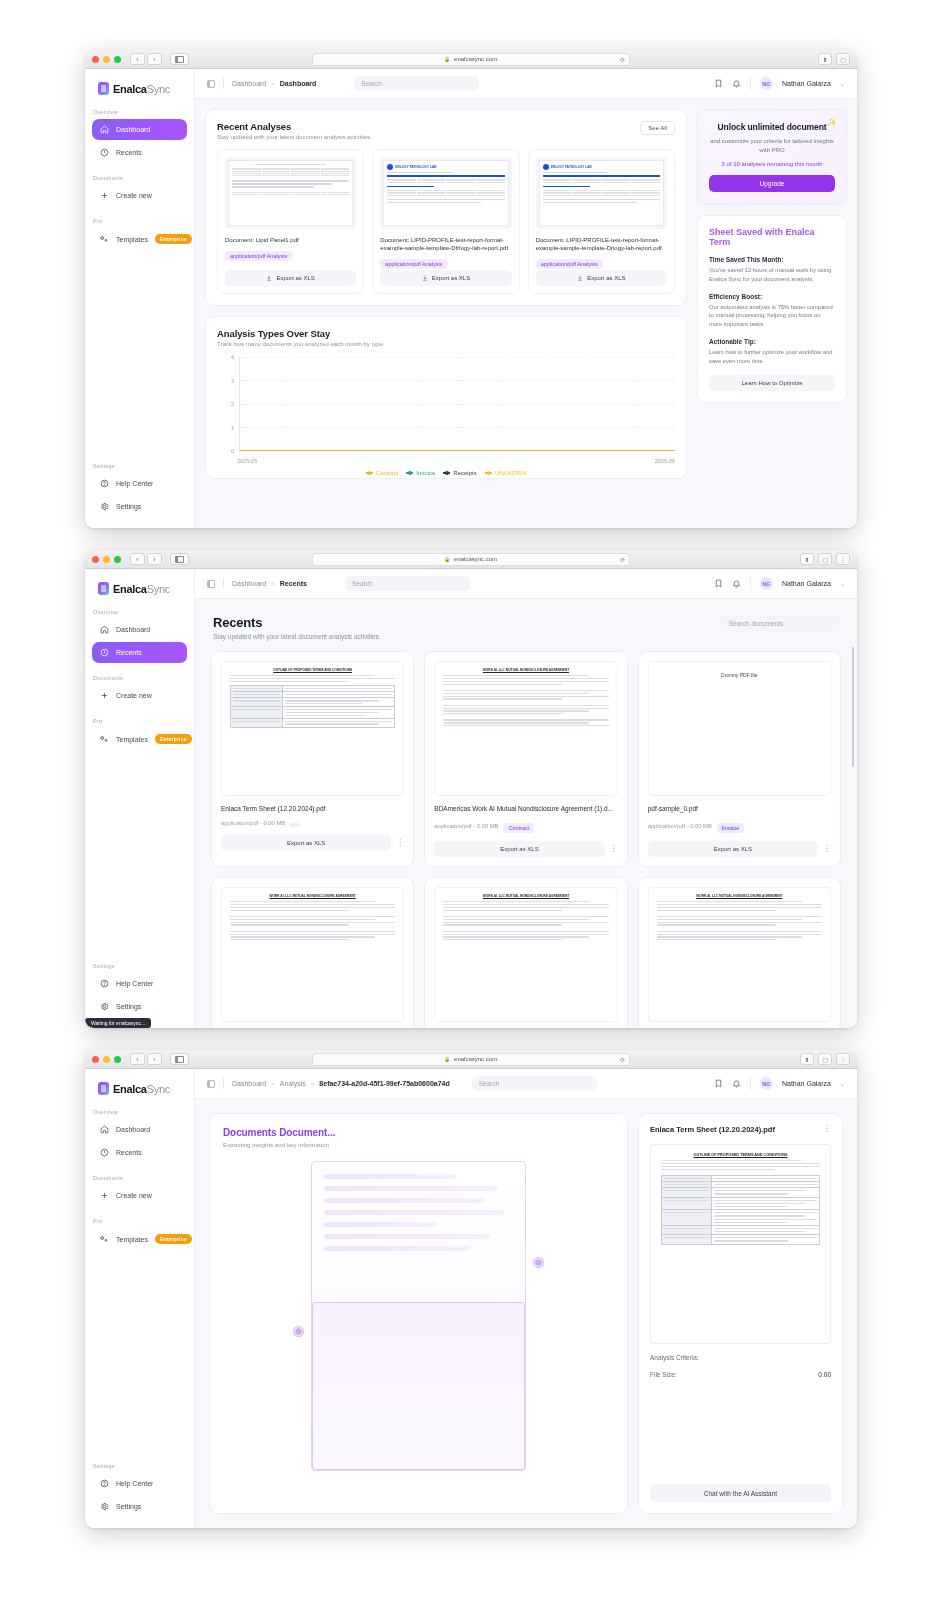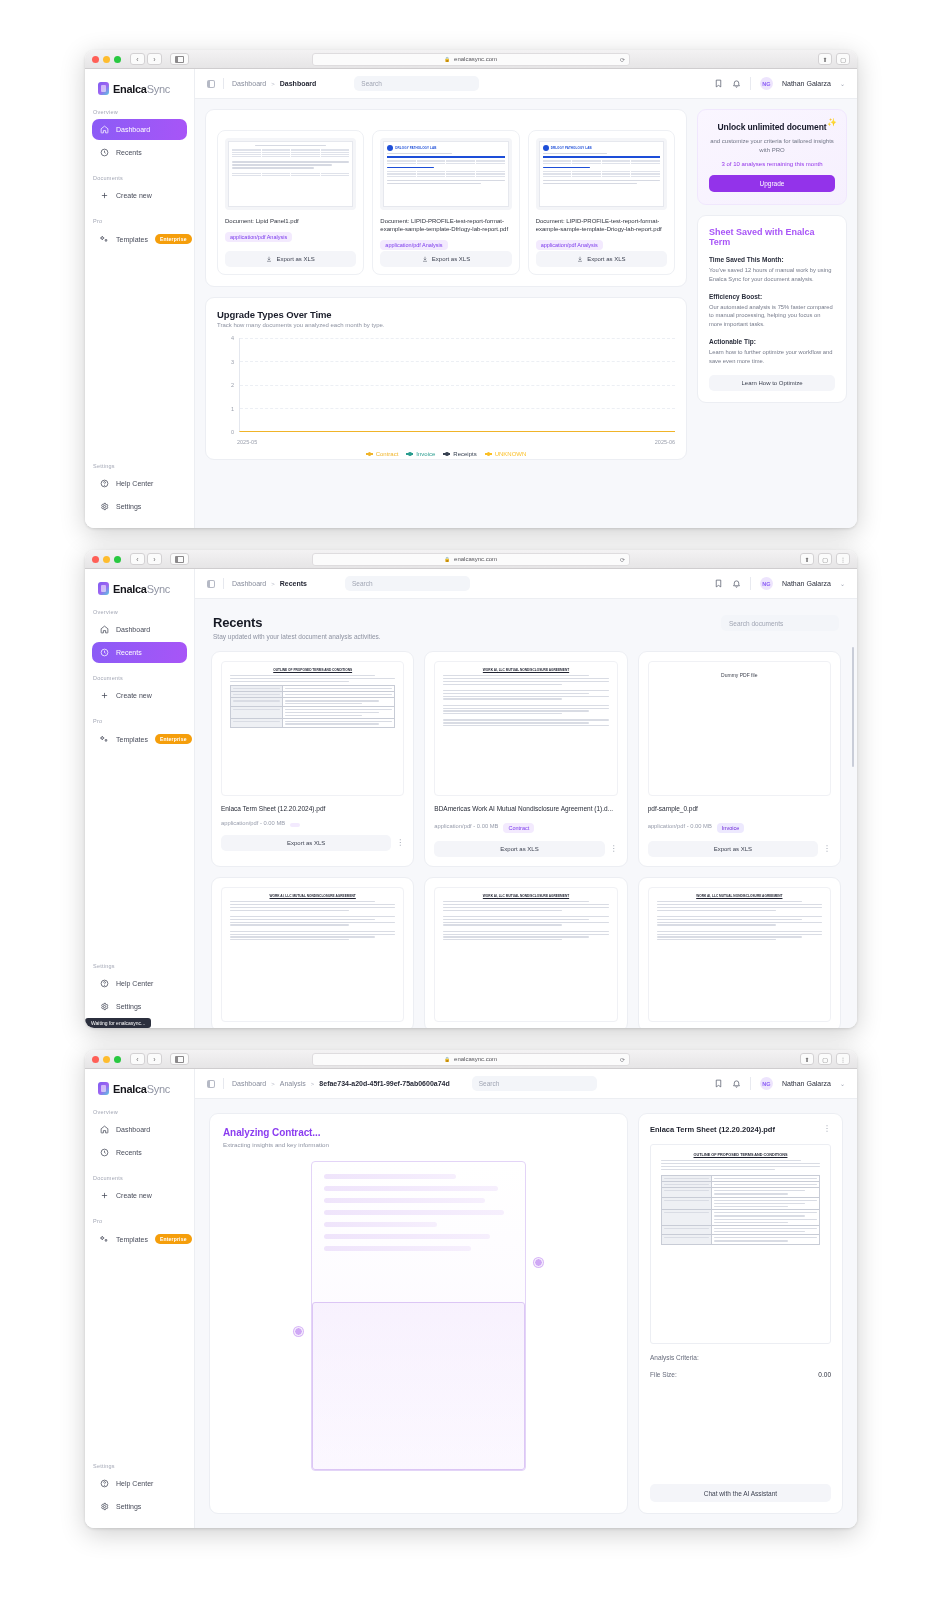--- a/index.html
+++ b/index.html
@@ -459,20 +459,27 @@
           <span class="vdiv"></span>
           <span class="avatar">NG</span>
           <span class="uname">Nathan Galarza</span>
           <span class="caret">⌄</span>
         </div>
       </div>
 
       <div class="content">
         <div class="col-left">
           <div class="card">
+            <div class="card-head">
+              <div>
+                <div class="card-title">Recent Analyses</div>
+                <div class="card-sub">Stay updated with your latest document analysis activities.</div>
+              </div>
+              <div class="see-all">See All</div>
+            </div>
             <div class="docgrid">
 
               <div class="doccard">
                 <div class="thumb">
                   <div class="page">
                     <div class="ln" style="width:60%;margin:0 auto 3px"></div>
                     <div class="tbl">
                         <i></i>
                         <i></i>
                         <i></i>
@@ -608,21 +615,21 @@
                       <path d="M12 3v12M7 11l5 5 5-5M4 21h16"></path>
                     </svg>
                   <span>Export as XLS</span>
                 </div>
               </div>
 
             </div>
           </div>
 
           <div class="card">
-            <div class="card-title">Upgrade Types Over Time</div>
+            <div class="card-title">Analysis Types Over Stay</div>
             <div class="card-sub">Track how many documents you analyzed each month by type.</div>
             <div class="chartwrap">
               <div class="yaxis">
                 <span class="ytick" style="top:0%">4</span>
                 <span class="ytick" style="top:25%">3</span>
                 <span class="ytick" style="top:50%">2</span>
                 <span class="ytick" style="top:75%">1</span>
                 <span class="ytick" style="top:100%">0</span>
               </div>
               <div class="plot">
@@ -1081,21 +1088,21 @@
             </svg>
           <span class="vdiv"></span>
           <span class="avatar">NG</span>
           <span class="uname">Nathan Galarza</span>
           <span class="caret">⌄</span>
         </div>
       </div>
 
       <div class="content" style="padding:14px;">
         <div class="an-left">
-          <div class="an-title">Analyzing Contract...</div>
+          <div class="an-title">Documents Document...</div>
           <div class="an-sub">Extracting insights and key information</div>
           <div class="skeleton-page">
             <div class="sln" style="width:70%"></div>
             <div class="sln" style="width:92%"></div>
             <div class="sln" style="width:85%"></div>
             <div class="sln" style="width:95%"></div>
             <div class="sln" style="width:60%"></div>
             <div class="sln" style="width:88%"></div>
             <div class="sln" style="width:78%"></div>
             <div class="sbox"></div>

